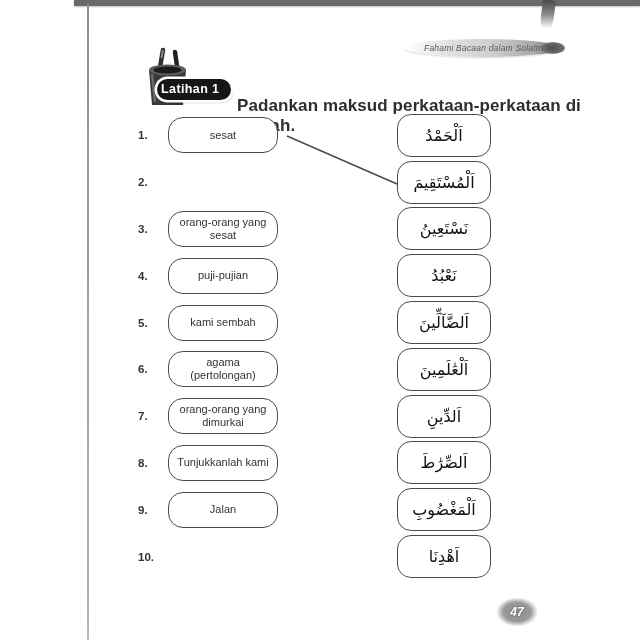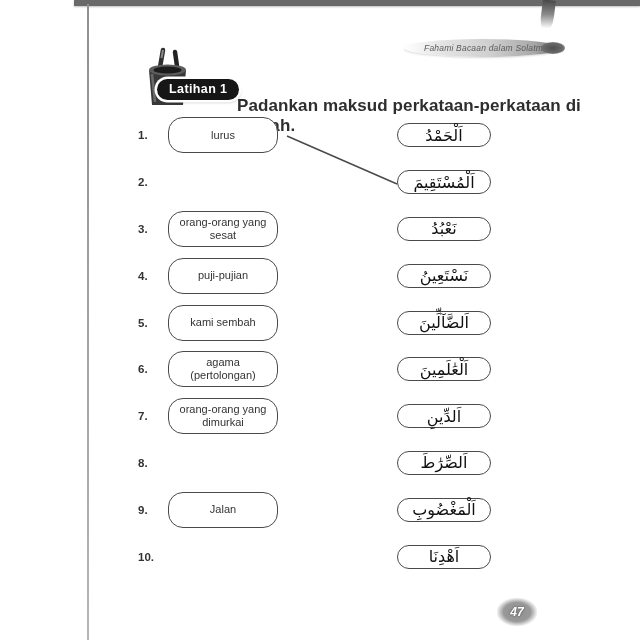--- a/index.html
+++ b/index.html
@@ -21,34 +21,34 @@
     background:linear-gradient(to right, rgba(240,240,240,0) 0%, #e3e3e3 25%, #cfcfcf 55%, #a8a8a8 82%, #6c6c6c 100%);
     box-shadow:0 1px 2px rgba(0,0,0,.15);}
   .banner-text{font-size:8.5px; font-style:italic; color:#5a5a5a; white-space:nowrap;
     padding-right:14px; letter-spacing:.2px;}
   .banner-tip{position:absolute; right:-3px; top:3px; width:24px; height:12px;
     border-radius:50%; background:radial-gradient(ellipse,#4f4f4f 0%,#6b6b6b 60%,rgba(110,110,110,0) 95%);}
   
   .pencil-cup{position:absolute; left:139px; top:47px; width:56px; height:62px;}
   
   .badge{position:absolute; left:157px; top:79px; background:#161616; color:#fff;
-    font-weight:bold; font-size:12.5px; padding:3px 12px 4px 12px; border-radius:11px;
+    font-weight:bold; font-size:12.5px; padding:3px 12px 4px 4px; border-radius:11px;
     box-shadow:0 0 0 2.5px #ffffff, 1px 2px 3px rgba(0,0,0,.4); z-index:3; letter-spacing:.4px;}
   .instruction{position:absolute; left:237px; top:84px; font-size:17px; font-weight:bold;
     color:#2e2e2e; letter-spacing:.1px;margin-top:12px;}
   
   .malay-column{position:absolute; left:138px; top:112px;}
   .arabic-column{position:absolute; left:397px; top:112px;}
   .row{height:46.8px; display:flex; align-items:center;}
   .num{width:30px; font-size:11.5px; font-weight:bold; color:#333;}
   .mbox{width:110px; min-height:36px; border:1.6px solid #4a4a4a; border-radius:15px;
     background:#fff; display:flex; align-items:center; justify-content:center;
     text-align:center; font-size:11px; line-height:1.18; color:#333; padding:2px 5px;
     box-sizing:border-box;}
-  .abox{min-width:94px; height:24px; border:1.6px solid #4a4a4a; border-radius:14px;
+  .abox{min-width:94px; height:43px; border:1.6px solid #4a4a4a; border-radius:14px;
     background:#fff; display:flex; align-items:center; justify-content:center;
     direction:rtl; font-family:"DejaVu Sans", sans-serif; font-size:16px; color:#111;
     padding:0 9px; box-sizing:border-box;}
   
   .answer-line-svg{position:absolute; left:0; top:0; pointer-events:none; z-index:2;}
   
   .page-number{position:absolute; left:497px; top:598px; width:40px; height:28px;
     display:flex; align-items:center; justify-content:center;
     background:radial-gradient(ellipse, #8d8d8d 0%, #999999 48%, rgba(150,150,150,0) 74%);font-style:italic;}
   .page-number span{font-size:12px; font-weight:bold; color:#ffffff; text-shadow:0 0 2px #4d4d4d;}
@@ -81,21 +81,21 @@
 
   <div class="badge">
     <span>Latihan 1</span>
   </div>
   <div class="instruction">Padankan maksud perkataan-perkataan di bawah.</div>
 
   <div class="malay-column">
   <div class="row">
     <span class="num">1.</span>
     <div class="mbox">
-      <span>lurus</span>
+      <span>sesat</span>
     </div>
   </div>
 
   <div class="row">
     <span class="num">2.</span>
   </div>
 
   <div class="row">
     <span class="num">3.</span>
     <div class="mbox">
@@ -126,20 +126,23 @@
 
   <div class="row">
     <span class="num">7.</span>
     <div class="mbox">
       <span>orang-orang yang dimurkai</span>
     </div>
   </div>
 
   <div class="row">
     <span class="num">8.</span>
+    <div class="mbox">
+      <span>Tunjukkanlah kami</span>
+    </div>
   </div>
 
   <div class="row">
     <span class="num">9.</span>
     <div class="mbox">
       <span>Jalan</span>
     </div>
   </div>
 
   <div class="row">
@@ -154,27 +157,27 @@
   </div>
 
   <div class="row">
     <div class="abox">
       <span>اَلْمُسْتَقِيمَ</span>
     </div>
   </div>
 
   <div class="row">
     <div class="abox">
+      <span>نَسْتَعِينُ</span>
+    </div>
+  </div>
+
+  <div class="row">
+    <div class="abox">
       <span>نَعْبُدُ</span>
-    </div>
-  </div>
-
-  <div class="row">
-    <div class="abox">
-      <span>نَسْتَعِينُ</span>
     </div>
   </div>
 
   <div class="row">
     <div class="abox">
       <span>اَلضَّآلِّينَ</span>
     </div>
   </div>
 
   <div class="row">

